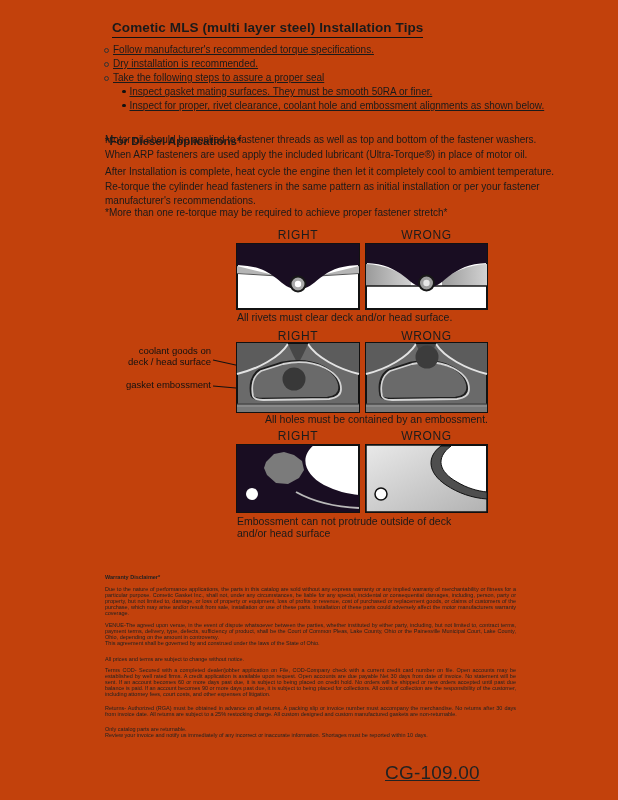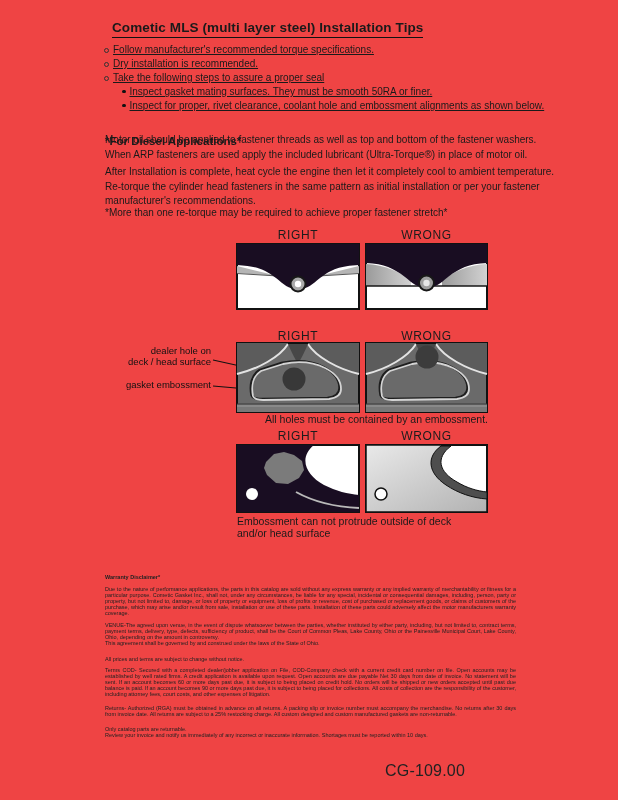--- a/index.html
+++ b/index.html
@@ -1,16 +1,16 @@
 <!DOCTYPE html>
 <html><head>
 <meta charset="utf-8">
 <style>
   html,body{margin:0;padding:0;background:#ffffff;}
-  .page{position:relative;width:618px;height:800px;background:#ef4444;overflow:hidden;
+  .page{position:relative;width:618px;height:800px;background:#c2410c;overflow:hidden;
         font-family:"Liberation Sans", sans-serif;color:#1a1a1a;}
   .abs{position:absolute;}
 
   
   .doc-title{font-size:13.5px;font-weight:bold;border-bottom:1.5px solid #111;padding-bottom:2px;
              letter-spacing:.1px;display:inline-block;}
 
   
   .bullets{font-size:10px;line-height:14px;width:490px;}
   .b-row{display:flex;align-items:flex-start;text-decoration:underline;}
@@ -33,21 +33,21 @@
   .fine .h{font-weight:bold;margin-bottom:6px;text-align:left;}
   .fine .p1{margin-bottom:6px;}
   .fine .venue{margin-bottom:0;}
   .fine .venue2{margin-bottom:10px;text-align:left;}
   .fine .prices{margin-bottom:5px;text-align:left;}
   .fine .terms{margin-bottom:8px;}
   .fine .returns{margin-bottom:9px;}
   .fine .only{margin-bottom:0;text-align:left;}
   .fine .review{text-align:left;}
 
-  .pagenum{font-size:16px;color:#222;letter-spacing:.2px;}
+  .pagenum{font-size:19px;color:#222;letter-spacing:.2px;text-decoration:underline;}
   svg{display:block;}
 </style>
 </head>
 <body>
 
 <div class="page">
 
   <div class="abs" style="left:112px;top:18px;">
     <span class="doc-title">Cometic MLS (multi layer steel) Installation Tips</span>
   </div>
@@ -105,26 +105,27 @@
       </defs>
       <rect x="1" y="1" width="121" height="65" fill="#ffffff" stroke="#111" stroke-width="2"></rect>
       <path d="M1,21 C20,22 34,28 46,38 L46,43 L1,43 Z" fill="url(#gwedge)"></path>
       <path d="M122,21 C103,22 89,28 77,38 L77,43 L122,43 Z" fill="url(#gwedge)"></path>
       <line x1="1" y1="43" x2="122" y2="43" stroke="#161616" stroke-width="1.5"></line>
       <path d="M1,1 H122 V20 C103,21 95,25 83,34 C75,40.5 71,44.5 61.5,44.5 C52,44.5 48,40.5 40,34 C28,25 20,21 1,20 Z" fill="#190d22"></path>
       <circle cx="61.5" cy="40" r="7.5" fill="#a0a0a0" stroke="#181818" stroke-width="2"></circle>
       <circle cx="61.5" cy="40" r="3.2" fill="#e8e8e8"></circle>
     </svg>
   </div>
+  <div class="abs caption" style="left:237px;top:312px;width:300px;">All rivets must clear deck and/or head surface.</div>
 
   <div class="abs dg-header" style="left:236px;top:329px;width:124px;">RIGHT</div>
   <div class="abs dg-header" style="left:365px;top:329px;width:123px;">WRONG</div>
 
   <div class="abs ann-label" style="left:90px;top:345px;width:121px;">
-    <div>dealer hole on</div>
+    <div>coolant goods on</div>
     <div>deck / head surface</div>
   </div>
   <div class="abs ann-label" style="left:90px;top:379px;width:121px;">gasket embossment</div>
 
   <svg class="abs" style="left:120px;top:344px;" width="250" height="60" viewBox="0 0 250 60">
     <line x1="93" y1="16" x2="170" y2="33" stroke="#111" stroke-width="1.2"></line>
     <line x1="93" y1="42" x2="150" y2="47" stroke="#111" stroke-width="1.2"></line>
   </svg>
 
   <div class="abs" style="left:236px;top:342px;">

